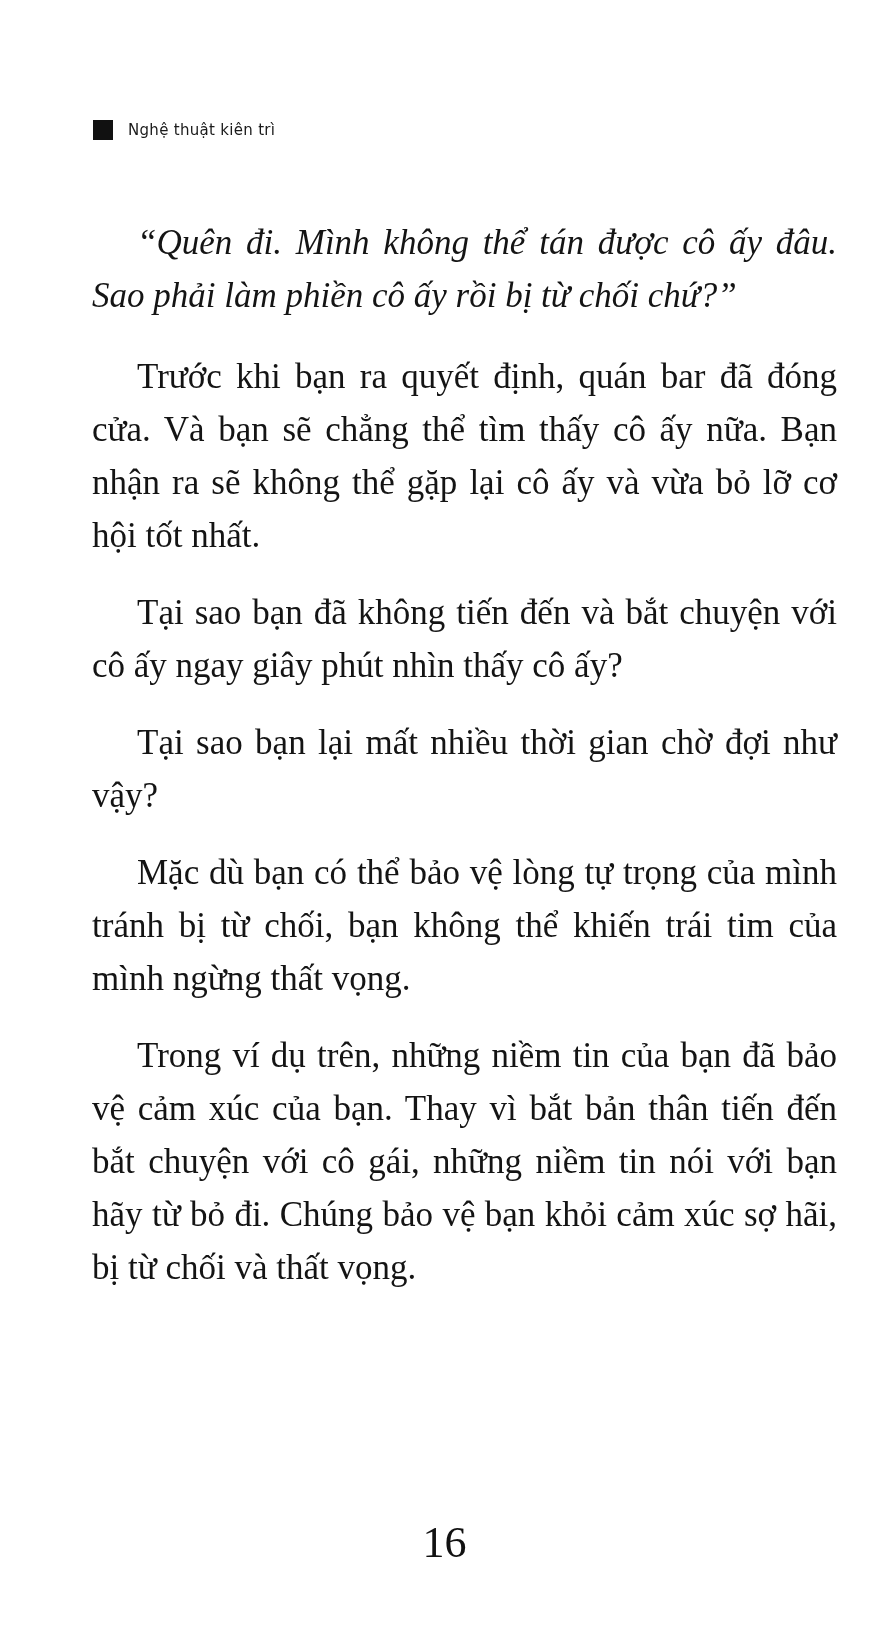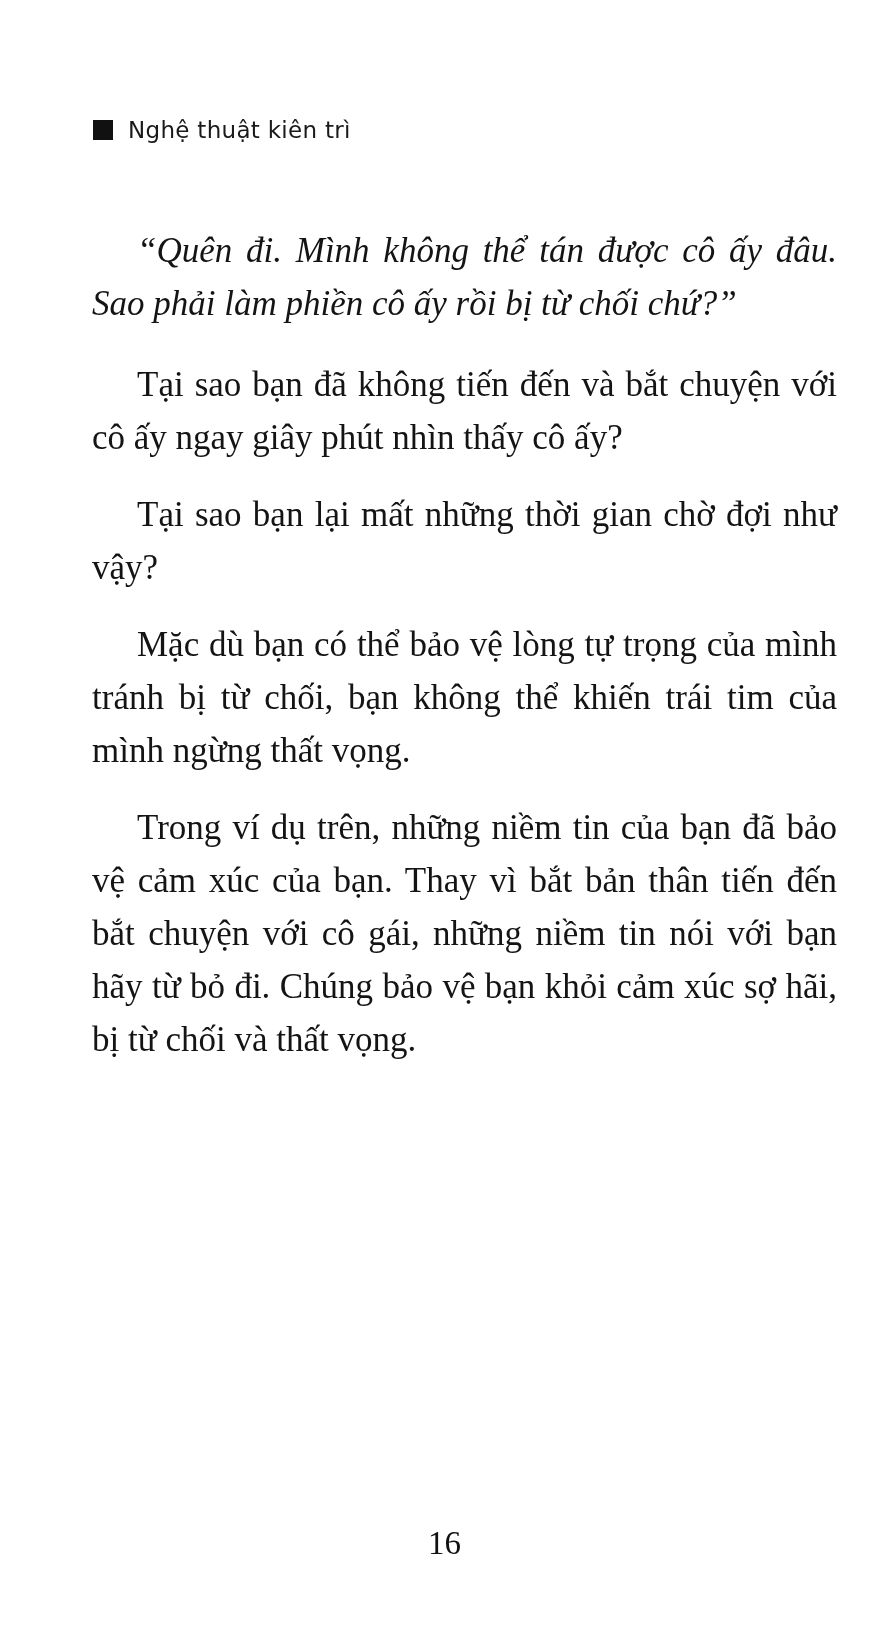--- a/index.html
+++ b/index.html
@@ -23,67 +23,68 @@
       align-items: center;
     }
     .header-square {
       width: 20px;
       height: 20px;
       background: #111111;
       margin-right: 15px;
     }
     .header-text {
       font-family: "DejaVu Sans", sans-serif;
-      font-size: 23px;
+      font-size: 15px;
       font-weight: normal;
       letter-spacing: 0.3px;
       color: #1a1a1a;
       line-height: 24px;
     }
     .body-text {
       position: absolute;
       left: 92px;
       top: 212px;
       width: 745px;
       font-family: "Liberation Serif", serif;
       font-size: 35px;
       line-height: 53px;
       color: #141414;
     }
     .para {
-      margin: 12px 0 24px 0;
+      margin: 4px 0 24px 0;
       text-indent: 45px;
       text-align: justify;
       text-align-last: left;
     }
     .para.quote {
       font-style: italic;
       margin-bottom: 28px;
     }
     .page-number {
       position: absolute;
       left: 0;
       width: 889px;
       top: 1523px;
       text-align: center;
       font-family: "Liberation Serif", serif;
-      font-size: 33px;
+      font-size: 44px;
       line-height: 40px;
       color: #111111;
     }
   </style>
 </head>
 <body>
 
 <div class="running-header">
   <span class="header-square"></span>
   <span class="header-text">Nghệ thuật kiên trì</span>
 </div>
 
 <div class="body-text">
   <p class="para quote">“Quên đi. Mình không thể tán được cô ấy đâu. Sao phải làm phiền cô ấy rồi bị từ chối chứ?”</p>
+  <p class="para">Trước khi bạn ra quyết định, quán bar đã đóng cửa. Và bạn sẽ chẳng thể tìm thấy cô ấy nữa. Bạn nhận ra sẽ không thể gặp lại cô ấy và vừa bỏ lỡ cơ hội tốt nhất.</p>
   <p class="para">Tại sao bạn đã không tiến đến và bắt chuyện với cô ấy ngay giây phút nhìn thấy cô ấy?</p>
-  <p class="para">Tại sao bạn lại mất những thời gian chờ đợi như vậy?</p>
+  <p class="para">Tại sao bạn lại mất nhiều thời gian chờ đợi như vậy?</p>
   <p class="para">Mặc dù bạn có thể bảo vệ lòng tự trọng của mình tránh bị từ chối, bạn không thể khiến trái tim của mình ngừng thất vọng.</p>
   <p class="para">Trong ví dụ trên, những niềm tin của bạn đã bảo vệ cảm xúc của bạn. Thay vì bắt bản thân tiến đến bắt chuyện với cô gái, những niềm tin nói với bạn hãy từ bỏ đi. Chúng bảo vệ bạn khỏi cảm xúc sợ hãi, bị từ chối và thất vọng.</p>
 </div>
 
 <div class="page-number">16</div>
 
 </body></html>

